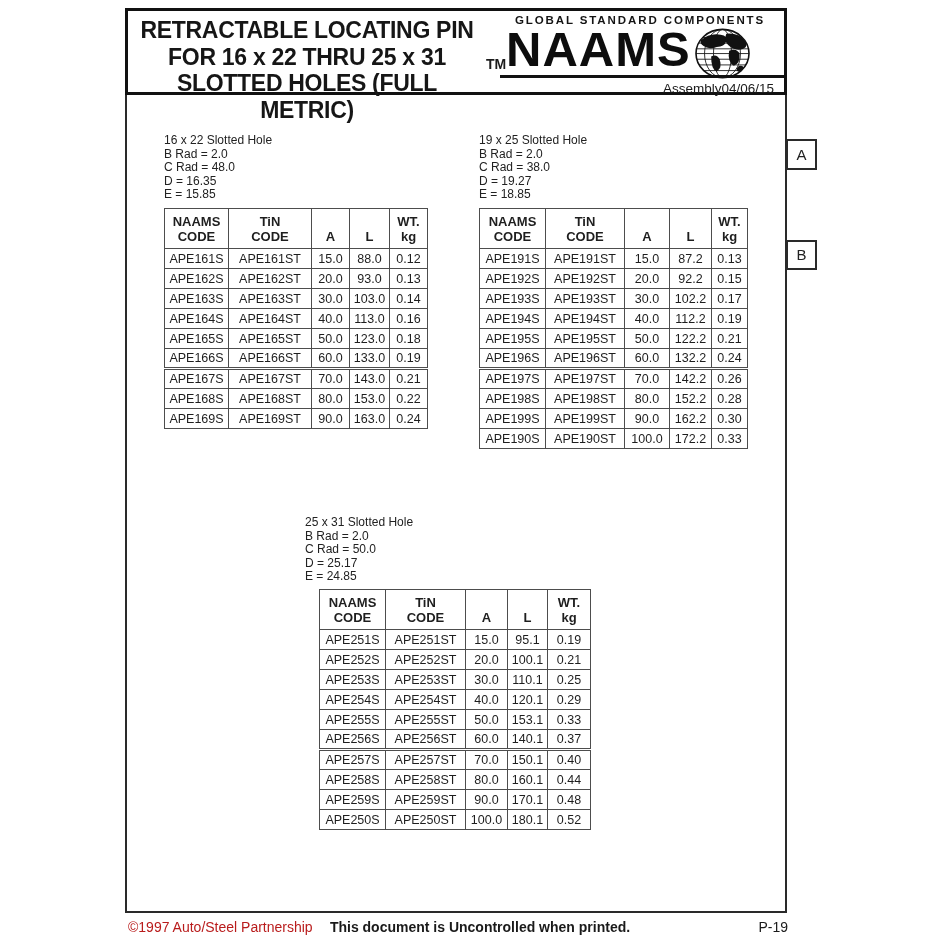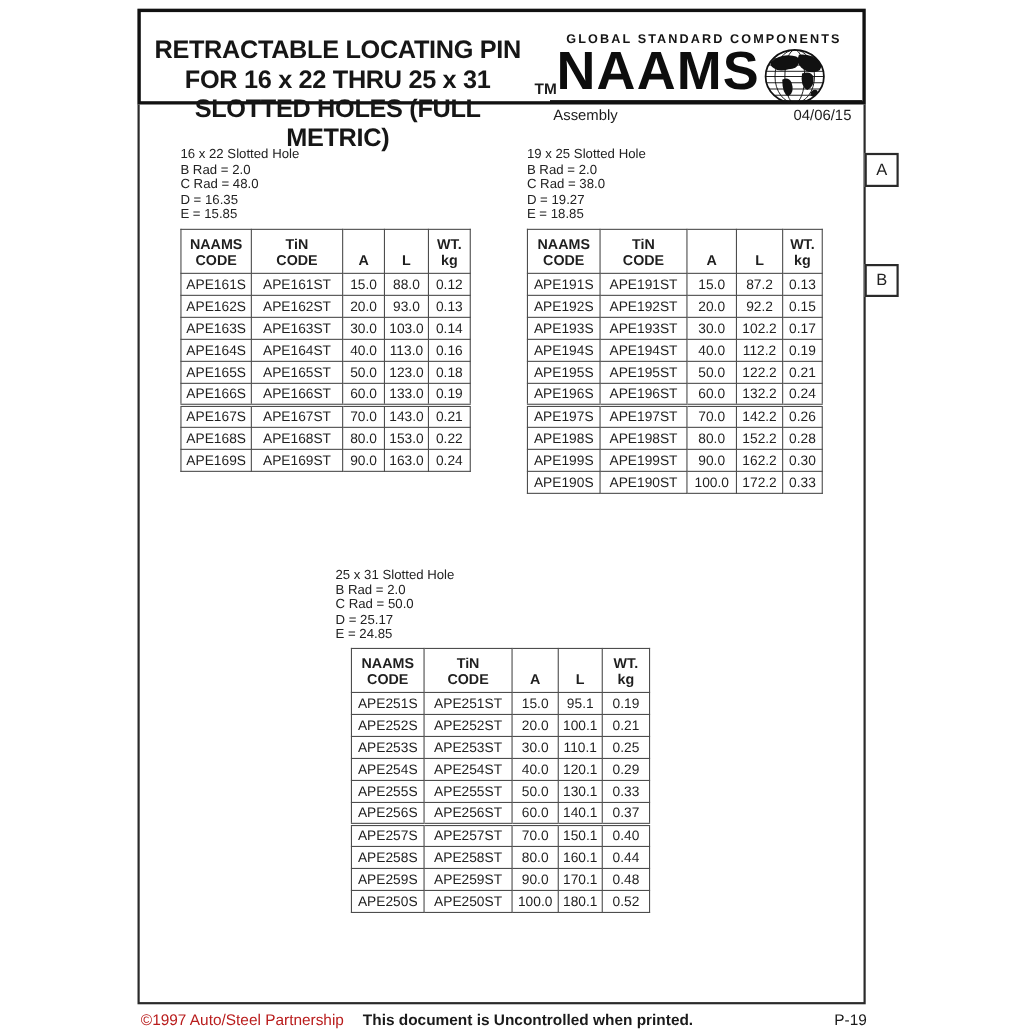--- a/index.html
+++ b/index.html
@@ -12,36 +12,36 @@
     position:absolute; left:125px; top:8px; width:662px; height:905px;
     border:2px solid #2a2a2a; box-sizing:border-box; background:#fff;
   }
   
   .header-box {
     position:absolute; left:-2px; top:-2px; right:-2px; height:87px;
     border:3px solid #111; box-sizing:border-box; background:#fff; display:flex;
   }
   .title-block {
     width:358px; text-align:center; font-weight:bold; font-size:23px;
-    line-height:26.5px; padding-top:6px; letter-spacing:-0.3px; color:#161616;margin-top:15px;
-  }
-  .brand-block { flex:1; position:relative; padding-top:19px; }
+    line-height:26.5px; padding-top:6px; letter-spacing:-0.3px; color:#161616;
+  }
+  .brand-block { flex:1; position:relative; padding-top:3px; }
   .brand-tagline {
     font-size:11.5px; font-weight:bold; letter-spacing:1.9px;
     text-align:center; padding-left:10px; color:#141414; white-space:nowrap;
   }
   .brand-row { display:flex; align-items:flex-start; height:49px; }
   .tm { font-size:14px; font-weight:bold; margin-top:30px; width:18px; text-align:right; flex:none; }
   .naams {
     font-size:49px; font-weight:bold; line-height:47px; letter-spacing:1px;
     margin-left:2px; color:#0d0d0d; flex:none;
   }
   .globe { width:57px; height:53px; margin-left:3px; margin-top:2px; flex:none; }
   .brand-rule { border-bottom:3px solid #111; margin-left:14px; margin-right:0; }
-  .brand-sub { display:flex; justify-content:space-between; font-size:13.5px; padding:3px 10px 0 17px; }
+  .brand-sub { display:flex; justify-content:flex-end; font-size:13.5px; padding:3px 10px 0 17px; }
   
   .marker {
     position:absolute; width:27px; border:2px solid #2a2a2a; background:#fff;
     text-align:center; font-size:15px; color:#222; box-sizing:content-box; z-index:3;
   }
   #marker-a { left:786px; top:139px; height:27px; line-height:27px; }
   #marker-b { left:786px; top:240px; height:26px; line-height:26px; }
   
   .spec { position:absolute; font-size:12px; line-height:13.6px; color:#222; }
   #spec-1 { left:164px; top:134px; }
@@ -373,21 +373,21 @@
         <td>APE254S</td>
         <td>APE254ST</td>
         <td>40.0</td>
         <td>120.1</td>
         <td>0.29</td>
       </tr>
       <tr>
         <td>APE255S</td>
         <td>APE255ST</td>
         <td>50.0</td>
-        <td>130.1</td>
+        <td>153.1</td>
         <td>0.33</td>
       </tr>
       <tr>
         <td>APE256S</td>
         <td>APE256ST</td>
         <td>60.0</td>
         <td>140.1</td>
         <td>0.37</td>
       </tr>
       <tr class="group-start">

